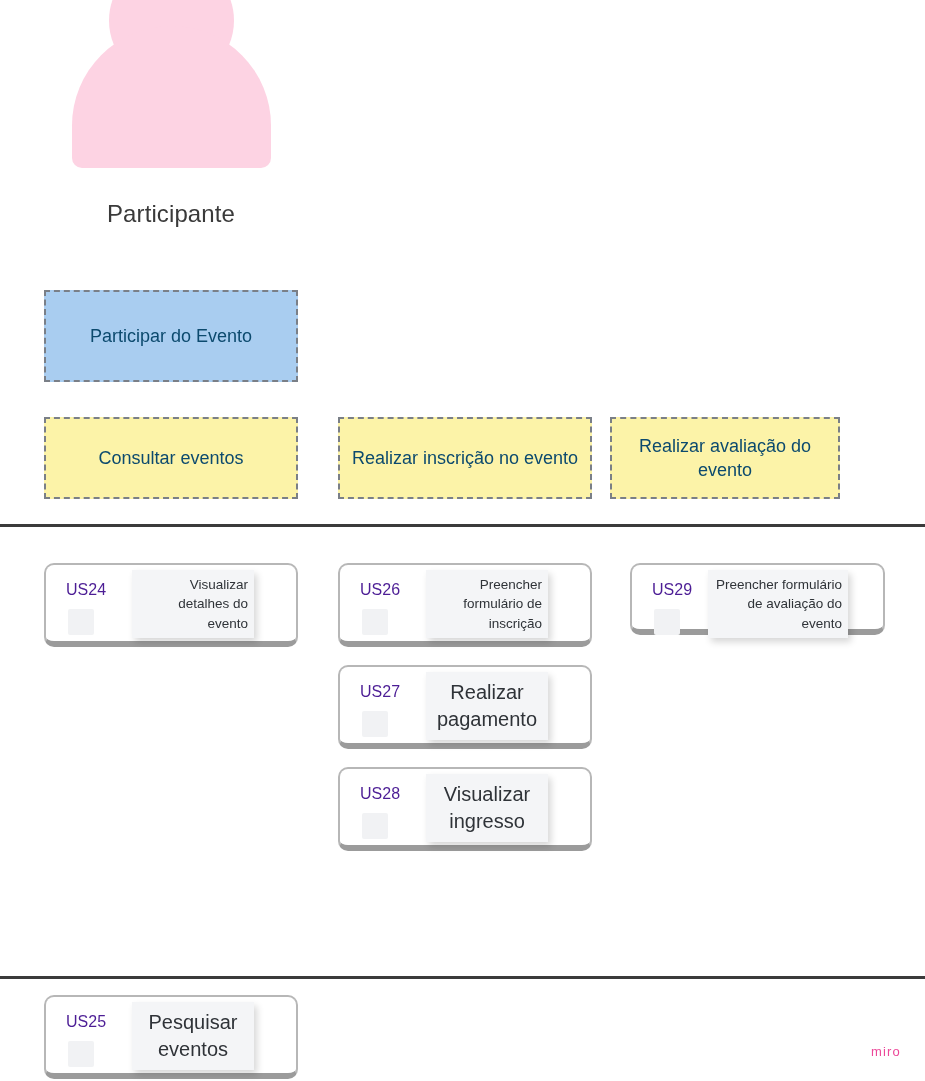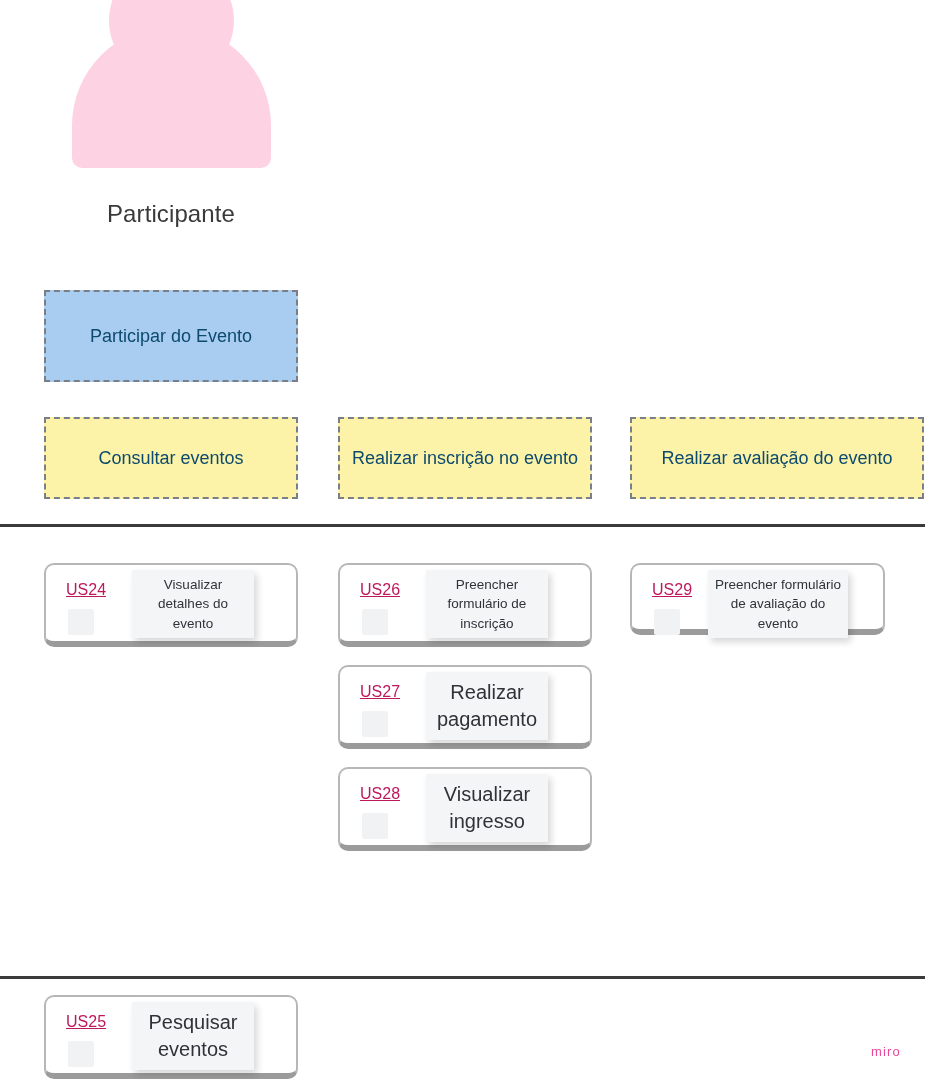--- a/index.html
+++ b/index.html
@@ -48,36 +48,36 @@
   
   .uscard {
     position: absolute;
     background: #ffffff;
     border: 2px solid #b7b7b7;
     border-bottom: 6px solid #9b9b9b;
     border-radius: 10px;
   }
   .us-id {
     position: absolute; left: 20px; top: 16px;
-    font-size: 16px; color: #be185d; text-decoration: underline;
+    font-size: 16px; color: #4c1d95;
   }
   .us-chip {
     position: absolute; left: 22px; top: 44px;
     width: 26px; height: 26px; background: #f1f2f4; border-radius: 2px;
   }
   .sticky {
     position: absolute;
     background: #f4f5f7;
     display: flex; align-items: center; justify-content: center;
     text-align: center;
     color: #2f3338;
     box-shadow: 3px 4px 7px rgba(0,0,0,.16);
     padding: 4px 6px;
   }
-  .sticky.sm { font-size: 13.5px; line-height: 1.45; }
+  .sticky.sm { font-size: 13.5px; line-height: 1.45; text-align: right; }
   .sticky.lg { font-size: 20px; line-height: 1.35; }
 
   
   .miro {
     position: absolute; right: 24px; bottom: 22px;
     font-size: 13px; color: #ec4899; letter-spacing: 1.2px;
   }
 </style>
 </head>
 <body>
@@ -93,21 +93,21 @@
   <div class="dbox blue" style="left:44px; top:290px; width:254px; height:92px;">
     <span>Participar do Evento</span>
   </div>
 
   <div class="dbox yellow" style="left:44px; top:417px; width:254px; height:82px;">
     <span>Consultar eventos</span>
   </div>
   <div class="dbox yellow" style="left:338px; top:417px; width:254px; height:82px;">
     <span>Realizar inscrição no evento</span>
   </div>
-  <div class="dbox yellow" style="left:630px; top:417px; width:294px; height:82px;">
+  <div class="dbox yellow" style="left:610px; top:417px; width:230px; height:82px;">
     <span>Realizar avaliação do evento</span>
   </div>
 
   <div class="rule" style="top:524px;"></div>
 
   <div class="uscard" style="left:44px; top:563px; width:254px; height:84px;">
     <span class="us-id">US24</span>
     <span class="us-chip"></span>
     <span class="sticky sm" style="left:86px; top:5px; width:122px; height:68px;">Visualizar detalhes do evento</span>
   </div>

